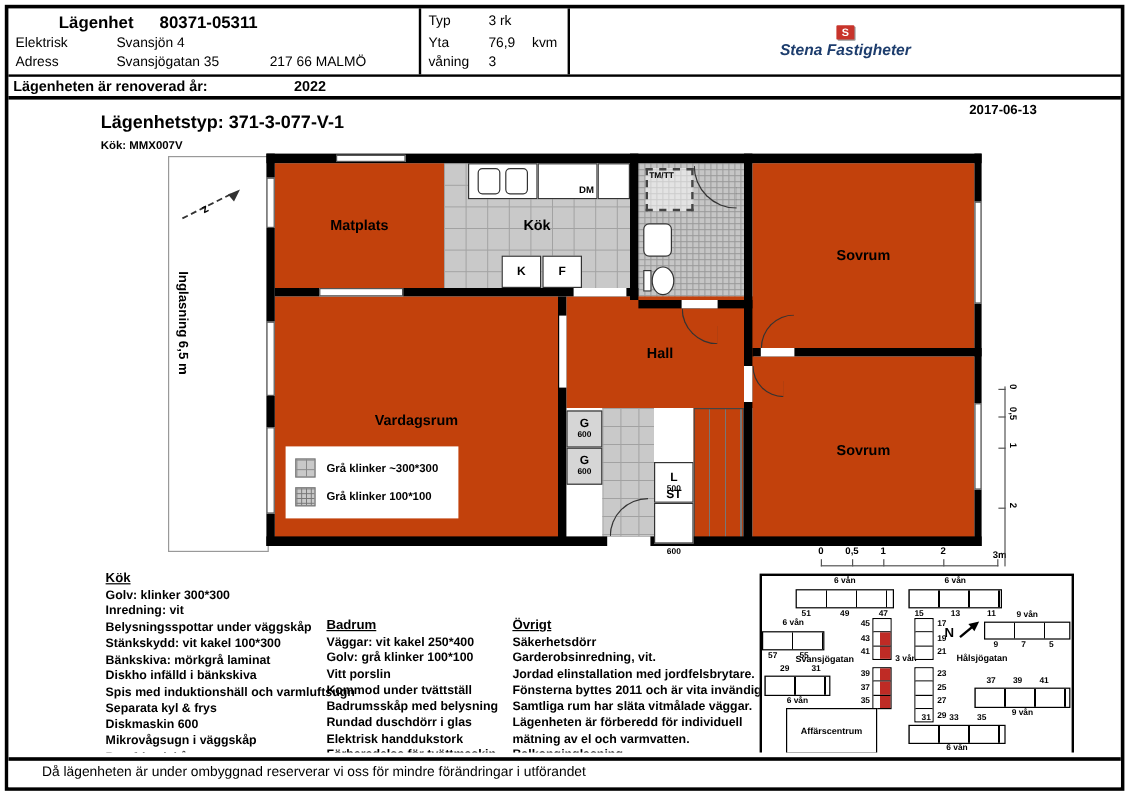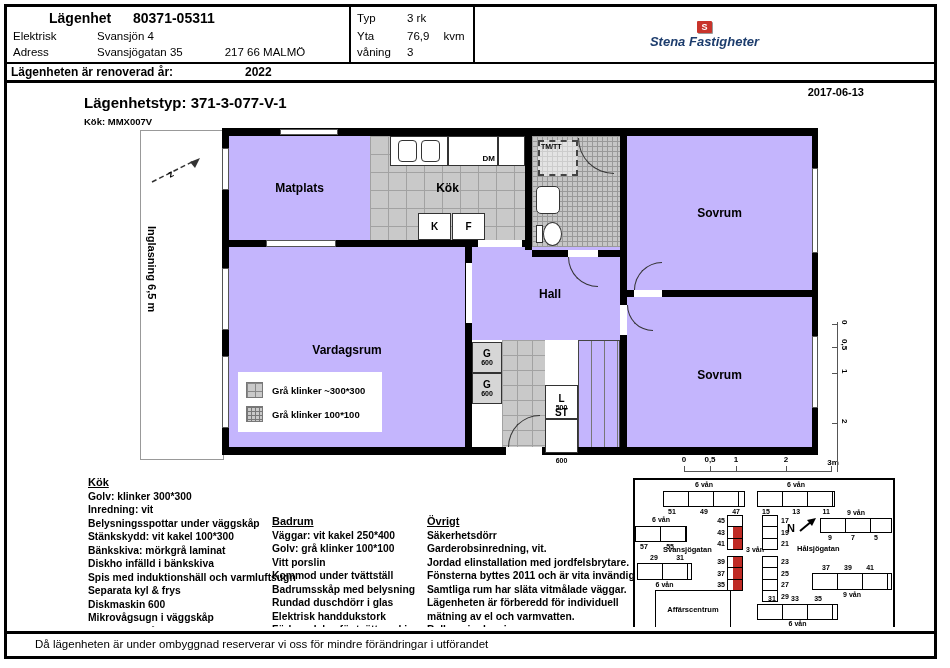--- a/index.html
+++ b/index.html
@@ -28,21 +28,21 @@
   
   .main{position:relative;height:544px;overflow:hidden;}
   .abs{position:absolute;}
   .doc-title{left:77px;top:11px;font-size:15px;font-weight:bold;}
   .kok-code{left:77px;top:33px;font-size:9.5px;font-weight:bold;}
   .doc-date{right:70px;top:3px;font-size:11px;font-weight:bold;}
   
   .plan{left:133px;top:45px;width:705px;height:347px;position:absolute;}
   .room{position:absolute;display:flex;align-items:center;justify-content:center;}
   .roomlbl{font-weight:bold;font-size:12px;}
-  .beige{background:#c4b5fd;}
+  .beige{background:#c2410c;}
   .k300{background:#c9c9c9;background-image:linear-gradient(#a2a2a2 1px,transparent 1px),linear-gradient(90deg,#a2a2a2 1px,transparent 1px);background-size:18px 18px;}
   .k100{background:#c6c6c6;background-image:linear-gradient(#999 1px,transparent 1px),linear-gradient(90deg,#999 1px,transparent 1px);background-size:5px 5px;}
   .k15{background:#c9c9c9;background-image:linear-gradient(#a2a2a2 1px,transparent 1px),linear-gradient(90deg,#a2a2a2 1px,transparent 1px);background-size:15px 15px;}
   .wall{position:absolute;background:#000;}
   .gap{position:absolute;background:#fff;}
   .window{position:absolute;background:#fff;border:1px solid #555;box-sizing:border-box;}
   .fixture{position:absolute;background:#fff;border:1px solid #333;box-sizing:border-box;display:flex;align-items:center;justify-content:center;font-weight:bold;font-size:10px;}
   .fix2{flex-direction:column;line-height:1;}
   .fix2 .sz{font-size:7px;font-weight:bold;}
   .dashedbox{position:absolute;border:2px dashed #444;box-sizing:border-box;font-size:7px;font-weight:bold;padding:1px;background:rgba(255,255,255,.5);}

